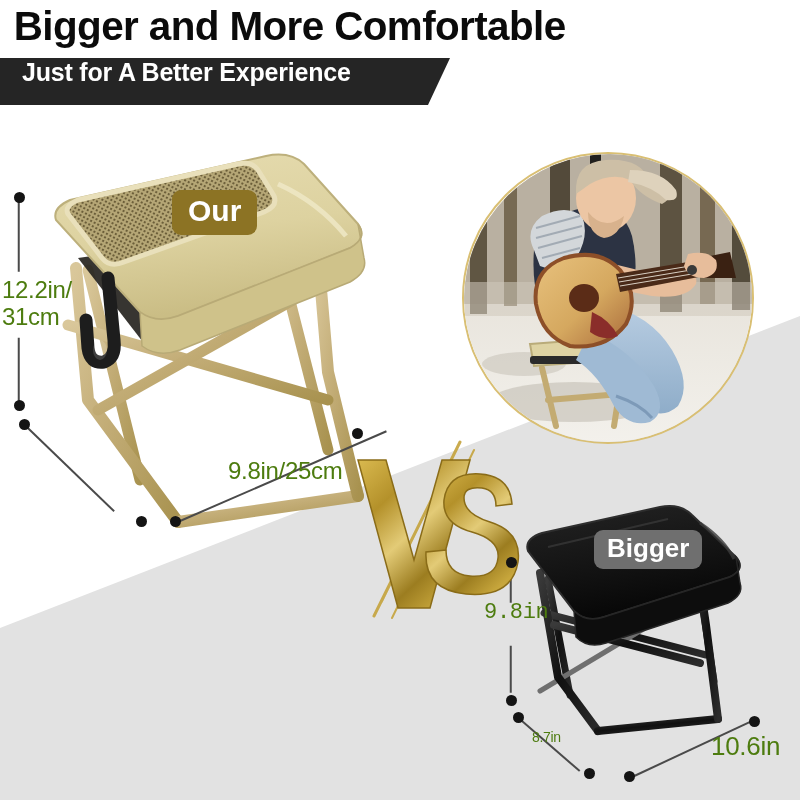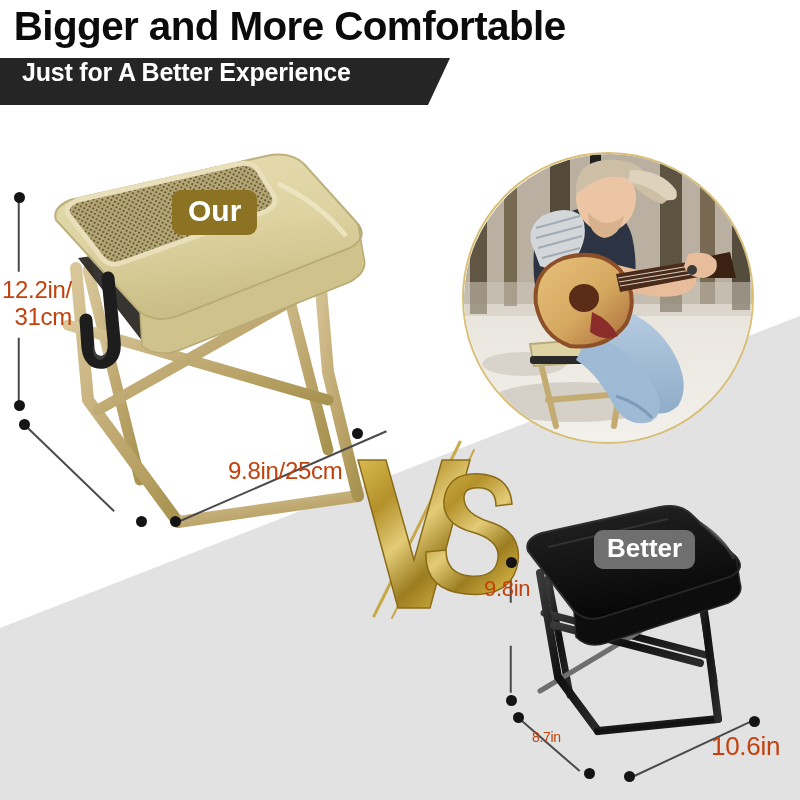--- a/index.html
+++ b/index.html
@@ -88,26 +88,25 @@
   .dim-line {
     position: absolute;
     background: #4a4a4a;
     transform-origin: 0 50%;
     height: 1.5px;
     z-index: 4;
   }
   .dim-label {
     position: absolute;
     font-size: 24px;
-    color: #c2410c;
+    color: #4d7c0f;
     white-space: nowrap;
     letter-spacing: -0.3px;
     z-index: 5;
     font-family: "Liberation Sans", sans-serif;
-    text-align: right;
   }
   .dim-label.two-line { line-height: 1.12; }
 
   
   .badge {
     position: absolute;
     border-radius: 9px;
     display: flex;
     align-items: center;
     justify-content: center;
@@ -386,26 +385,26 @@
       <path d="M28 46 Q24 34 42 28 L160 2 Q180 -2 192 10 L236 52 Q246 64 230 72 L104 112 Q86 118 74 106 Z" fill="url(#blkSeat)" stroke="#2e2e2e" stroke-width="2"></path>
 
       <path d="M74 106 Q86 118 104 112 L230 72 Q246 64 236 52 L240 78 Q244 90 228 98 L106 138 Q88 144 76 132 Z" fill="#0d0d0d" stroke="#262626" stroke-width="1.5"></path>
 
       <path d="M48 42 L168 14" fill="none" stroke="#3c3c3c" stroke-width="2" opacity="0.7"></path>
       <path d="M200 18 Q224 34 234 54" fill="none" stroke="#3a3a3a" stroke-width="3" opacity="0.8"></path>
     </svg>
   </div>
 
   <div class="badge badge-others" style="left:594px; top:530px;">
-    <span>Better</span>
+    <span>Bigger</span>
   </div>
 
   <div class="dim-dot" style="left:506px; top:557px;"></div>
   <div class="dim-line" style="left:511px; top:564px; width:38px; transform:rotate(90deg);"></div>
-  <div class="dim-label" style="left:484px; top:576px; font-size:22px;">9.8in</div>
+  <div class="dim-label" style="left:484px; top:600px; font-size:22px;font-family:Liberation Mono, monospace;">9.8in</div>
   <div class="dim-line" style="left:511px; top:645px; width:47px; transform:rotate(90deg);"></div>
   <div class="dim-dot" style="left:506px; top:695px;"></div>
 
   <div class="dim-dot" style="left:513px; top:712px;"></div>
   <div class="dim-line" style="left:521px; top:719px; width:78px; transform:rotate(41deg);"></div>
   <div class="dim-dot" style="left:584px; top:768px;"></div>
   <div class="dim-label" style="left:532px; top:729px; font-size:14px;">8.7in</div>
 
   <div class="dim-dot" style="left:624px; top:771px;"></div>
   <div class="dim-line" style="left:632px; top:776px; width:132px; transform:rotate(-25deg);"></div>

